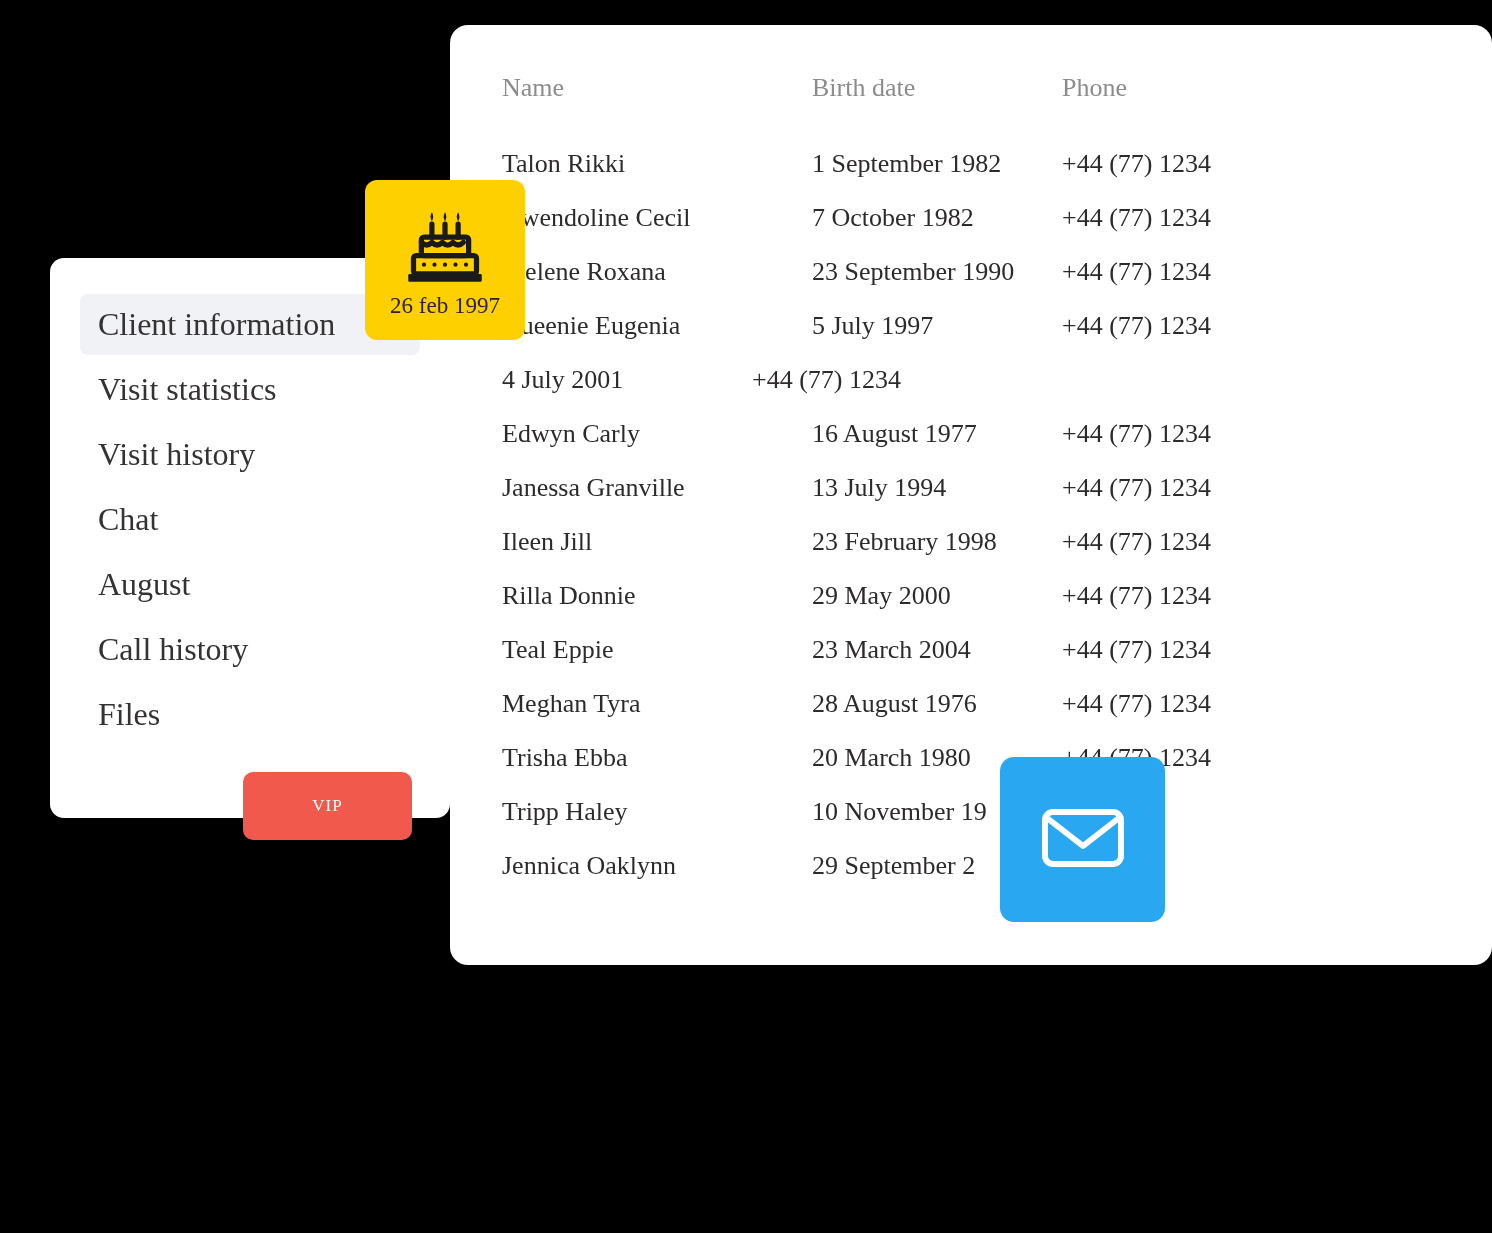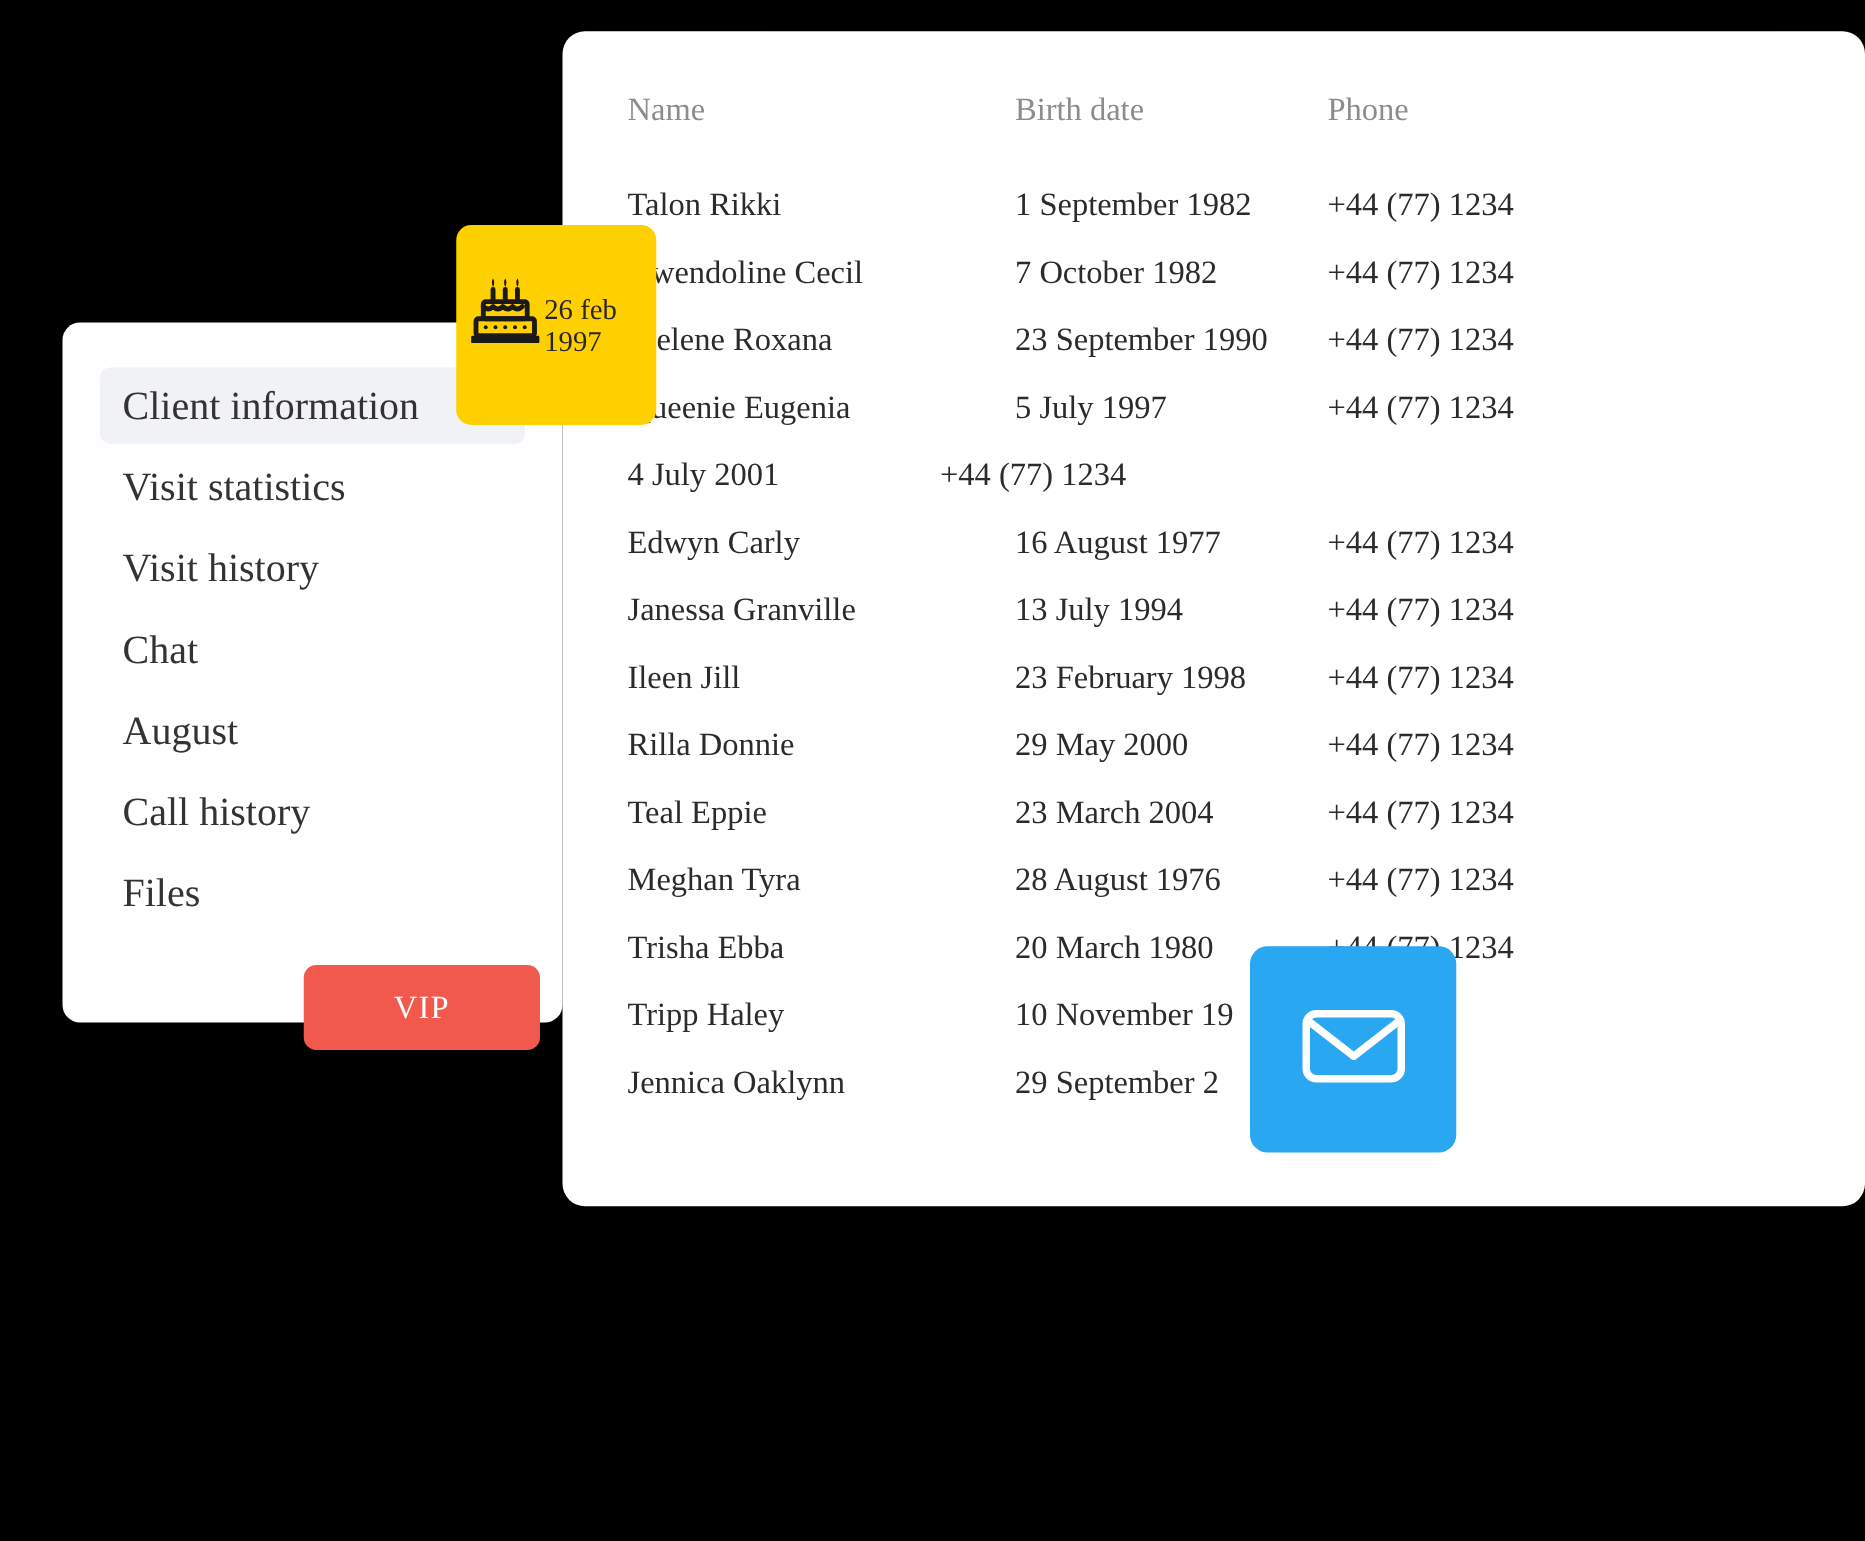--- a/index.html
+++ b/index.html
@@ -34,26 +34,26 @@
   }
   .sidebar-item.active {
     background: #f0f2f5;
   }
 
   
   .vip-badge {
     position: absolute;
     left: 243px;
     top: 772px;
-    width: 189px;
+    width: 169px;
     height: 68px;
     background: #f1594c;
     color: #fff;
     border-radius: 10px;
-    font-size: 26px;
+    font-size: 17px;
     display: flex;
     align-items: center;
     justify-content: center;
     letter-spacing: 1px;
   }
 
   
   .table-card {
     position: absolute;
     left: 450px;
@@ -85,21 +85,21 @@
   
   .birthday-badge {
     position: absolute;
     left: 365px;
     top: 180px;
     width: 160px;
     height: 160px;
     background: #ffd000;
     border-radius: 12px;
     display: flex;
-    flex-direction: row;
+    flex-direction: column;
     align-items: center;
     justify-content: center;
     padding: 12px 8px 10px;
   }
   .birthday-badge .cake-icon {
     width: 84px;
     height: 84px;
     margin-bottom: 6px;
   }
   .birthday-badge .bday-text {

